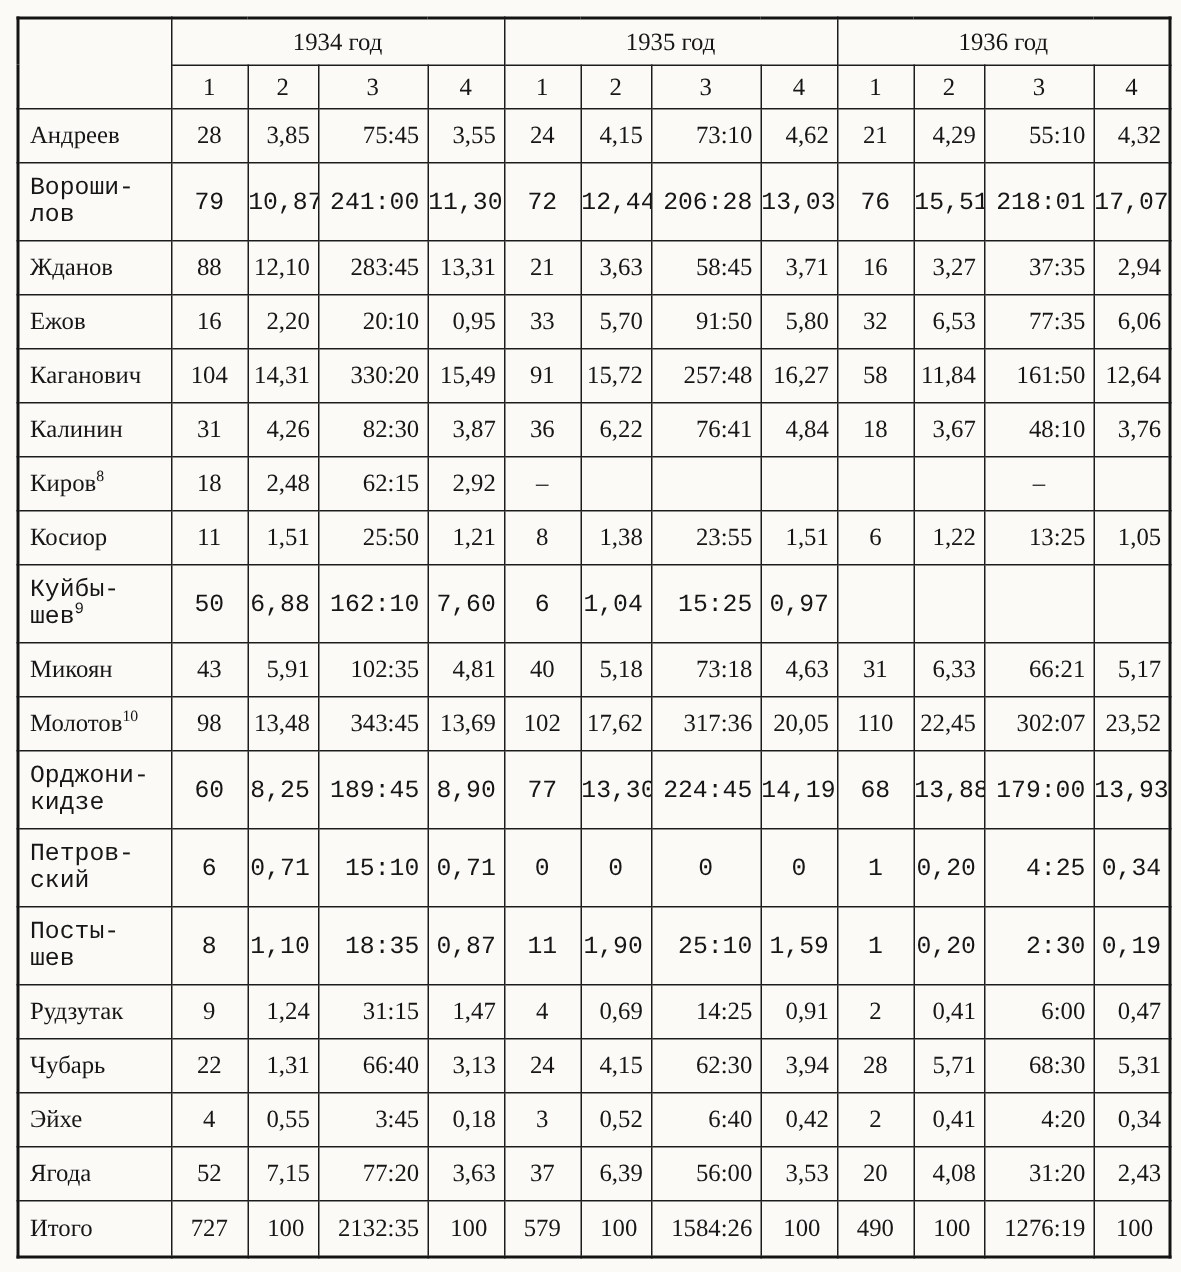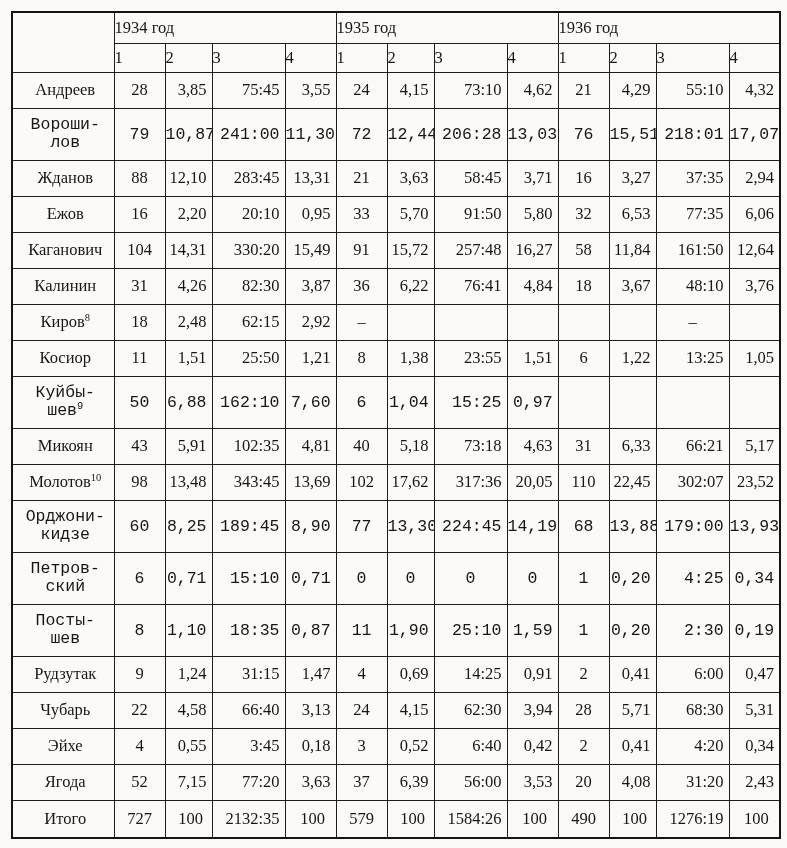--- a/index.html
+++ b/index.html
@@ -25,28 +25,28 @@
     border: 2.5px solid #141414;
   }
   th, td {
     border: 1.6px solid #1c1c1c;
     font-weight: normal;
     font-size: 16.5px;
     padding: 0;
     overflow: hidden;
     vertical-align: middle;
   }
-  thead th { text-align: left; }
+  thead th { text-align: center; }
   tr.hdr-year { height: 31px; }
   tr.hdr-q   { height: 29px; }
   tbody tr   { height: 36px; }
   tbody tr.tall  { height: 52px; font-family: Liberation Mono, monospace; }
   tbody tr.total { height: 38px; padding-left: 45px; }
   td.name {
-    text-align: center;
+    text-align: left;
     padding: 2px 3px 2px 7px;
     white-space: pre-line;
     line-height: 1.12;
   }
   td.num { text-align: right; padding-right: 5px; }
   td.ctr { text-align: center; }
   td.lft { text-align: center; padding-left: 4px; }
   sup { font-size: 10.5px; line-height: 0; }
 </style>
 </head>
@@ -318,21 +318,21 @@
           <td class="num">14:25</td>
           <td class="num">0,91</td>
           <td class="ctr">2</td>
           <td class="num">0,41</td>
           <td class="num">6:00</td>
           <td class="num">0,47</td>
         </tr>
         <tr>
           <td class="name">Чубарь</td>
           <td class="ctr">22</td>
-          <td class="num">4,58</td>
+          <td class="num">1,31</td>
           <td class="num">66:40</td>
           <td class="num">3,13</td>
           <td class="ctr">24</td>
           <td class="num">4,15</td>
           <td class="num">62:30</td>
           <td class="num">3,94</td>
           <td class="ctr">28</td>
           <td class="num">5,71</td>
           <td class="num">68:30</td>
           <td class="num">5,31</td>

